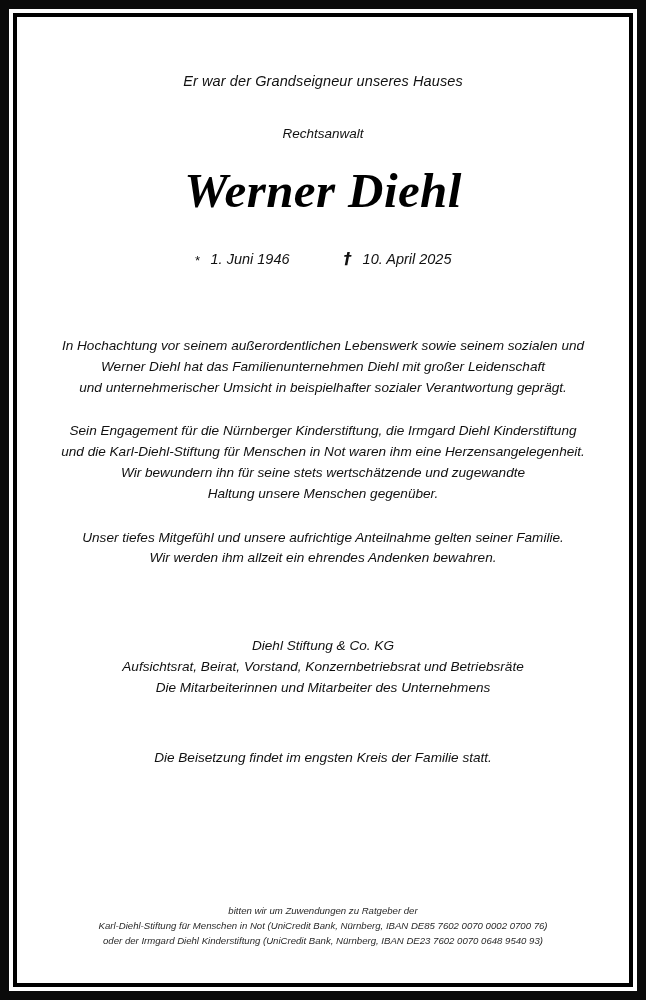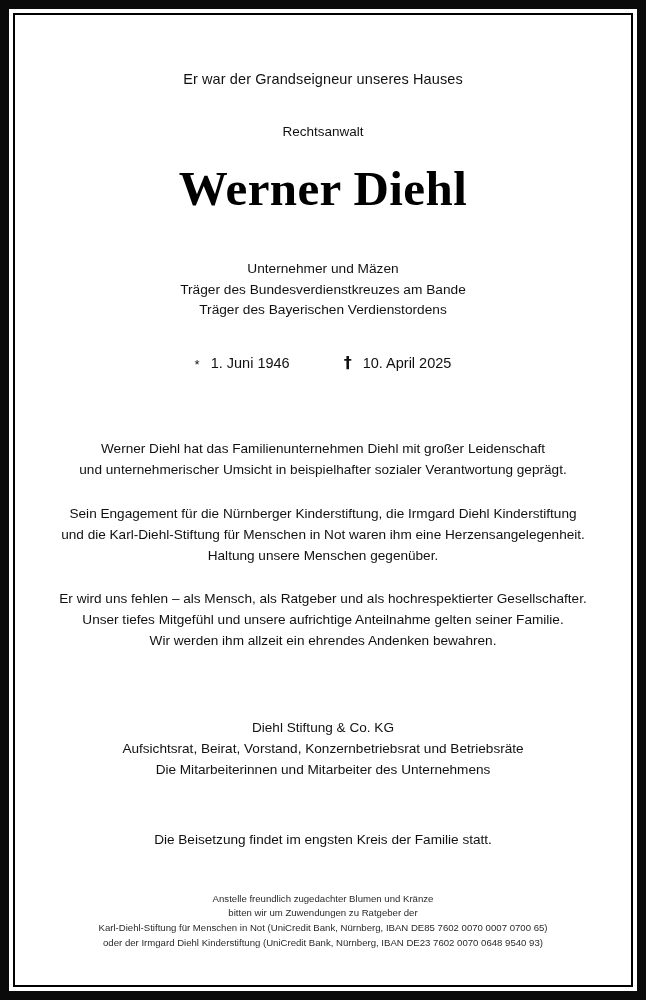--- a/index.html
+++ b/index.html
@@ -27,22 +27,23 @@
     box-sizing: border-box;
     width: 100%;
     height: 100%;
     background: #ffffff;
     padding: 4px;
   }
   .notice-rule {
     box-sizing: border-box;
     width: 100%;
     height: 100%;
-    border: 2px solid #000000;
+    border: 4px solid #000000;
     background: #e5e5e5;
+    font-style: italic;
   }
   .sheet {
     box-sizing: border-box;
     width: 100%;
     height: 100%;
     background: #ffffff;
     padding: 40px 30px 16px 30px;
     display: flex;
     flex-direction: column;
     align-items: center;
@@ -142,67 +143,62 @@
  <div class="notice-gap">
   <div class="notice-rule">
    <div class="sheet">
 
      <div class="epitaph">Er war der Grandseigneur unseres Hauses</div>
 
      <div class="profession">Rechtsanwalt</div>
 
      <div class="deceased-name">Werner Diehl</div>
 
-     <div class="honours">
-       <span class="line">Unternehmer und Mäzen</span>
-       <span class="line">Träger des Bundesverdienstkreuzes am Bande</span>
-       <span class="line">Träger des Bayerischen Verdienstordens</span>
-     </div>
 
      <div class="dates">
        <span class="date-group">
          <span class="sym-born">*</span>
          <span>1. Juni 1946</span>
        </span>
        <span class="date-group">
          <span class="sym-died">†</span>
          <span>10. April 2025</span>
        </span>
      </div>
 
      <div class="body-block">
        <p class="para">
+         <span class="line">In Hochachtung vor seinem außerordentlichen Lebenswerk sowie seinem sozialen und</span>
          <span class="line">Werner Diehl hat das Familienunternehmen Diehl mit großer Leidenschaft</span>
          <span class="line">und unternehmerischer Umsicht in beispielhafter sozialer Verantwortung geprägt.</span>
        </p>
        <p class="para">
          <span class="line">Sein Engagement für die Nürnberger Kinderstiftung, die Irmgard Diehl Kinderstiftung</span>
          <span class="line">und die Karl-Diehl-Stiftung für Menschen in Not waren ihm eine Herzensangelegenheit.</span>
+         <span class="line">Wir bewundern ihn für seine stets wertschätzende und zugewandte</span>
          <span class="line">Haltung unsere Menschen gegenüber.</span>
        </p>
        <p class="para">
-         <span class="line">Er wird uns fehlen – als Mensch, als Ratgeber und als hochrespektierter Gesellschafter.</span>
          <span class="line">Unser tiefes Mitgefühl und unsere aufrichtige Anteilnahme gelten seiner Familie.</span>
          <span class="line">Wir werden ihm allzeit ein ehrendes Andenken bewahren.</span>
        </p>
      </div>
 
      <div class="signatories">
        <span class="line">Diehl Stiftung &amp; Co. KG</span>
        <span class="line">Aufsichtsrat, Beirat, Vorstand, Konzernbetriebsrat und Betriebsräte</span>
        <span class="line">Die Mitarbeiterinnen und Mitarbeiter des Unternehmens</span>
      </div>
 
      <div class="funeral">
        <span class="line">Die Beisetzung findet im engsten Kreis der Familie statt.</span>
      </div>
 
      <div class="footer-note">
-       <span class="line">Anstelle freundlich zugedachter Blumen und Kränze</span>
        <span class="line">bitten wir um Zuwendungen zu Ratgeber der</span>
-       <span class="line">Karl-Diehl-Stiftung für Menschen in Not (UniCredit Bank, Nürnberg, IBAN DE85 7602 0070 0007 0700 65)</span>
+       <span class="line">Karl-Diehl-Stiftung für Menschen in Not (UniCredit Bank, Nürnberg, IBAN DE85 7602 0070 0002 0700 76)</span>
        <span class="line">oder der Irmgard Diehl Kinderstiftung (UniCredit Bank, Nürnberg, IBAN DE23 7602 0070 0648 9540 93)</span>
      </div>
 
    </div>
   </div>
  </div>
 </div>
 
 </body></html>

